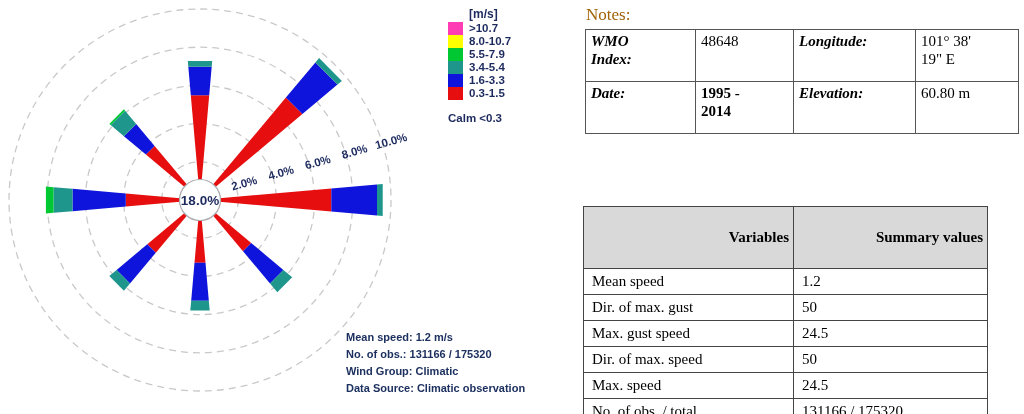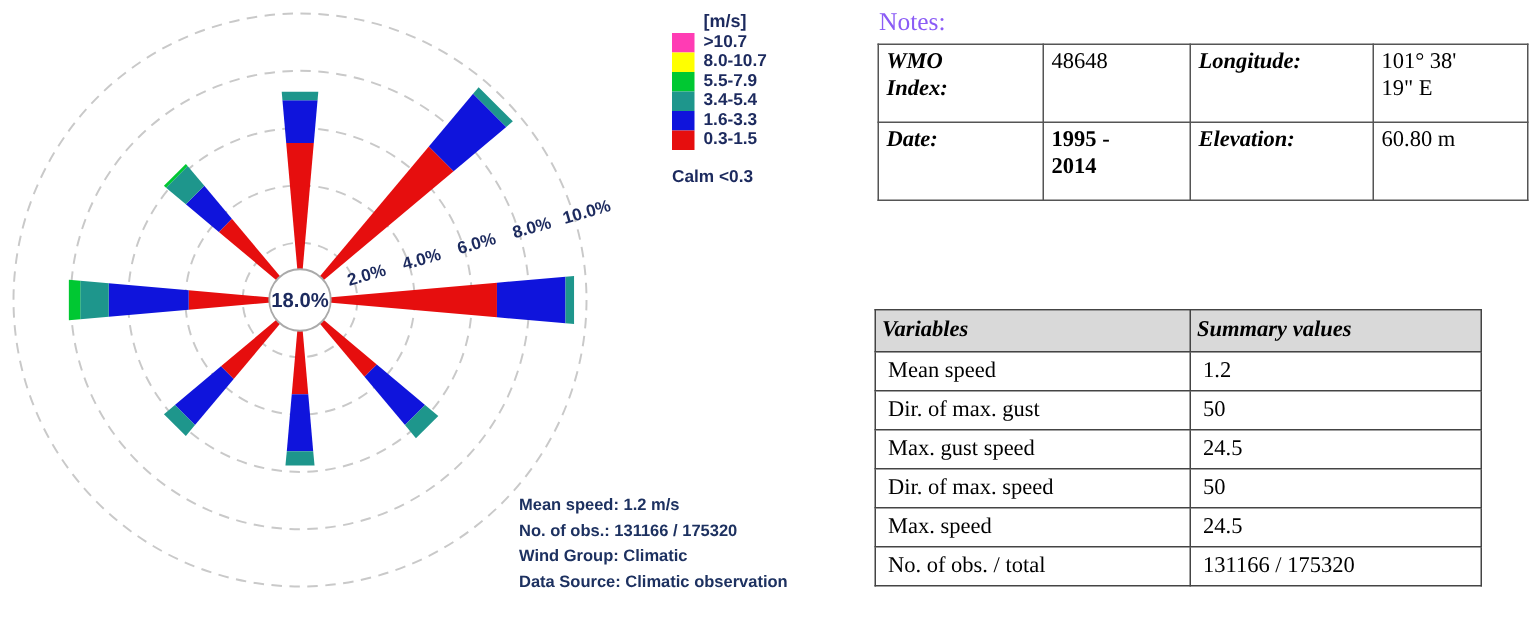--- a/index.html
+++ b/index.html
@@ -15,29 +15,29 @@
   #legend{position:absolute;left:448px;top:8px;color:#1c2a5e;font-weight:bold;font-size:11.5px;line-height:13px;}
   #legend .title{margin-left:21px;margin-bottom:1px;font-size:12px;}
   .legend-row{display:flex;align-items:center;height:13px;}
   .legend-swatch{width:15px;height:13px;margin-right:6px;flex:0 0 auto;}
   .legend-calm{margin-top:12px;}
 
   
   #stats{position:absolute;left:346px;top:329px;color:#1d3160;font-weight:bold;font-size:11px;line-height:17px;white-space:nowrap;}
 
   
-  #notes-heading{position:absolute;left:586px;top:5px;font-family:"Liberation Serif",serif;font-size:17px;color:#8b5cf6;}
+  #notes-heading{position:absolute;left:586px;top:5px;font-family:"Liberation Serif",serif;font-size:17px;color:#a16207;}
   #notes-table{position:absolute;left:585px;top:29px;border-collapse:collapse;font-family:"Liberation Serif",serif;font-size:15px;color:#000;table-layout:fixed;}
   #notes-table td{border:1px solid #555;vertical-align:top;padding:2px 5px;white-space:pre-line;line-height:1.22;height:47px;overflow:hidden;}
   #notes-table td.label{font-weight:bold;font-style:italic;}
   #notes-table td.bold{font-weight:bold;}
 
   
   #summary-table{position:absolute;left:583px;top:206px;border-collapse:collapse;font-family:"Liberation Serif",serif;font-size:15px;color:#000;table-layout:fixed;}
-  #summary-table th{border:1px solid #444;background:#d9d9d9;font-weight:bold;text-align:left;height:25px;padding:1px 4px;font-style:italic;}
+  #summary-table th{border:1px solid #444;background:#d9d9d9;font-weight:bold;text-align:right;height:25px;padding:18px 4px;}
   #summary-table td{border:1px solid #444;padding:1px 8px;height:23px;text-align:left;}
 </style>
 </head>
 <body>
 
 <svg id="rose-svg" width="424" height="414" viewBox="0 0 424 414">
     <circle cx="200" cy="200" r="38.2" fill="none" stroke="#c9c9c9" stroke-width="1.3" stroke-dasharray="7 5"></circle>
     <circle cx="200" cy="200" r="76.4" fill="none" stroke="#c9c9c9" stroke-width="1.3" stroke-dasharray="7 5"></circle>
     <circle cx="200" cy="200" r="114.60000000000001" fill="none" stroke="#c9c9c9" stroke-width="1.3" stroke-dasharray="7 5"></circle>
     <circle cx="200" cy="200" r="152.8" fill="none" stroke="#c9c9c9" stroke-width="1.3" stroke-dasharray="7 5"></circle>

